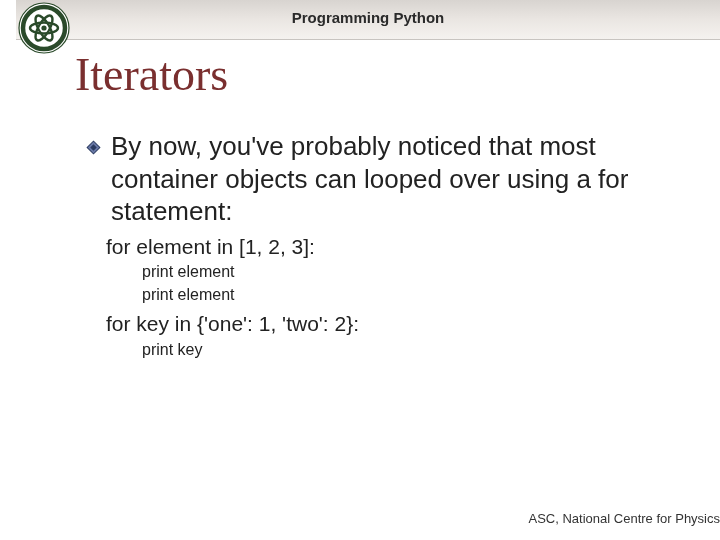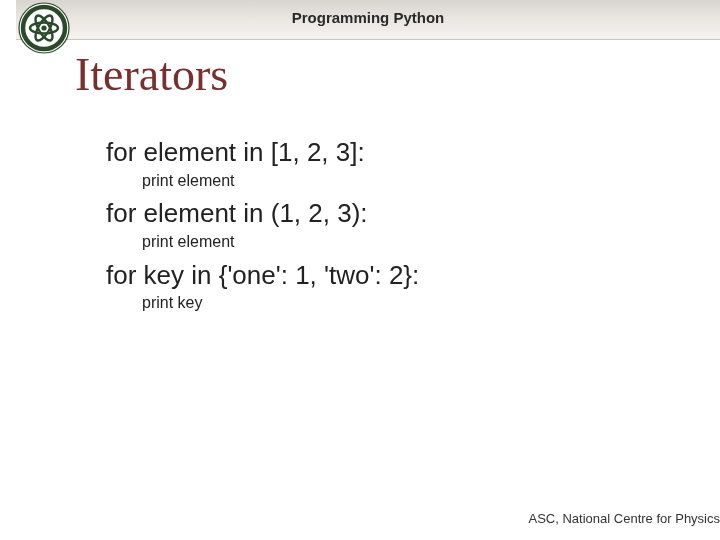--- a/index.html
+++ b/index.html
@@ -58,21 +58,21 @@
     margin-top: 10px;
   }
   .bullet-text {
     font-family: Verdana, Geneva, sans-serif;
     font-size: 26px;
     color: #222;
     line-height: 1.25;
   }
   .code-line {
     font-family: Verdana, Geneva, sans-serif;
-    font-size: 26px;
+    font-size: 21px;
     color: #222;
     margin-left: 20px;
     margin-top: 6px;
     line-height: 1.25;
   }
   .code-sub {
     font-family: Verdana, Geneva, sans-serif;
     font-size: 16px;
     color: #222;
     margin-left: 56px;
@@ -105,22 +105,30 @@
       <ellipse cx="26" cy="26" rx="14" ry="5.5" transform="rotate(60 26 26)"></ellipse>
       <ellipse cx="26" cy="26" rx="14" ry="5.5" transform="rotate(120 26 26)"></ellipse>
     </g>
     <circle cx="26" cy="26" r="2.6" fill="#2a4a2a"></circle>
   </svg>
 </div>
 
 <div class="slide-title">Iterators</div>
 
 <div class="content">
+  <div class="bullet-row">
+    <span class="bullet-icon">
+      <svg width="15" height="15" viewBox="0 0 15 15">
+        <rect x="3" y="3" width="9" height="9" transform="rotate(45 7.5 7.5)" fill="#6a7aa8" stroke="#2a3a60" stroke-width="1"></rect>
+        <rect x="5.2" y="5.2" width="4.6" height="4.6" transform="rotate(45 7.5 7.5)" fill="#2a3a60"></rect>
+      </svg>
+    </span>
+    <div class="bullet-text">By now, you've probably noticed that most container objects can looped over using a for statement:</div>
+  </div>
 
   <div class="code-line">for element in [1, 2, 3]:</div>
   <div class="code-sub">print element</div>
-  <div class="code-line">for element in (1, 2, 3):</div>
   <div class="code-sub">print element</div>
   <div class="code-line">for key in {'one': 1, 'two': 2}:</div>
   <div class="code-sub">print key</div>
 </div>
 
 <div class="footer">ASC, National Centre for Physics</div>
 
 </body></html>

